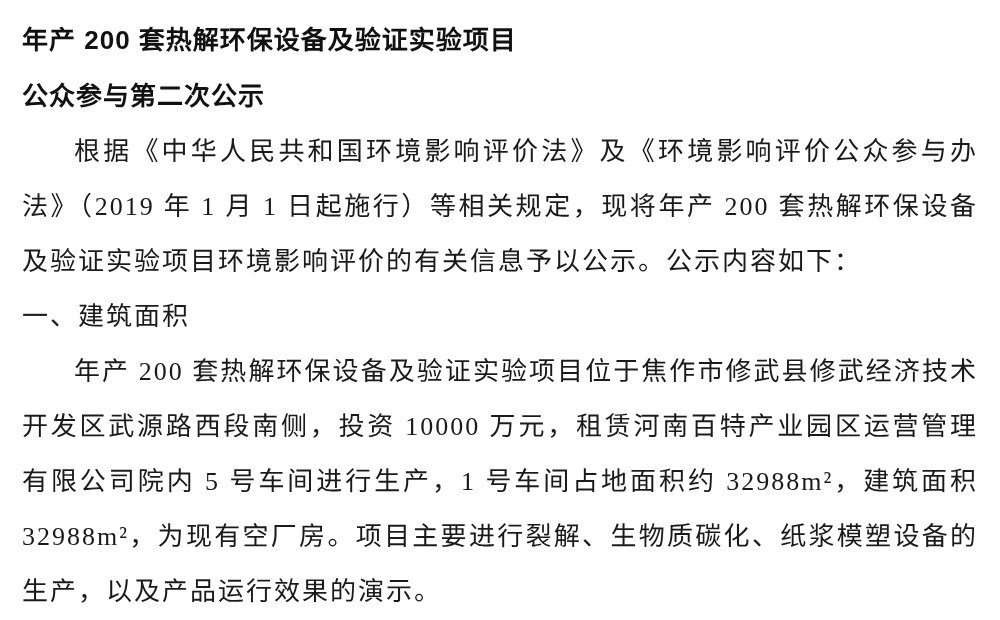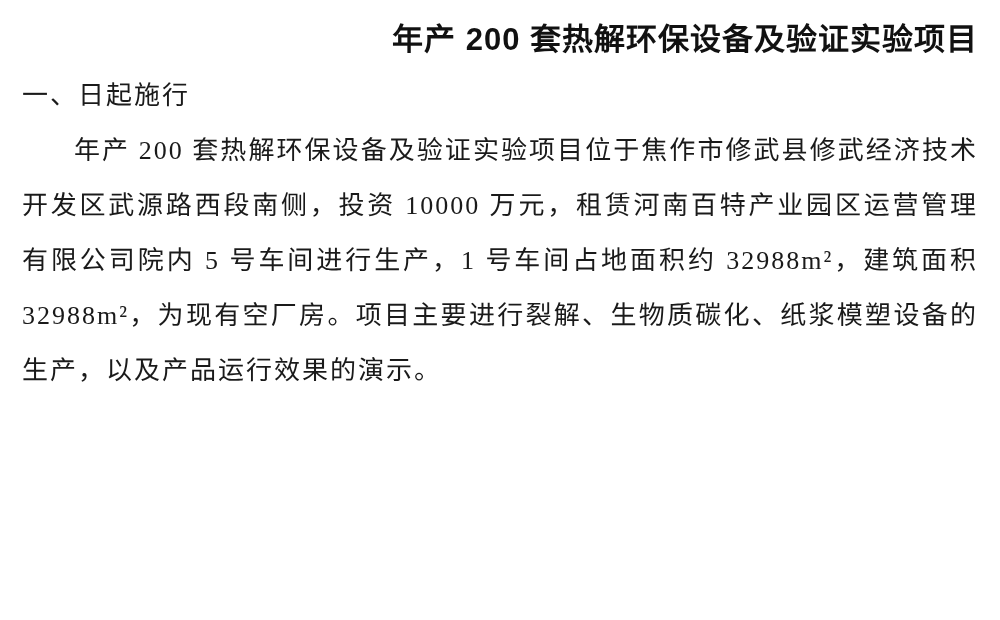--- a/index.html
+++ b/index.html
@@ -12,24 +12,24 @@
   }
   .doc {
     box-sizing: border-box;
     width: 1000px;
     height: 620px;
     padding: 12px 22px 0 22px;
     background: #ffffff;
   }
   .title {
     margin: 0;
-    text-align: right;
+    text-align: left;
     font-family: "Liberation Sans", "DejaVu Sans", sans-serif;
     font-weight: 700;
-    font-size: 31px;
+    font-size: 26px;
     line-height: 56px;
     color: #111111;
     letter-spacing: 1px;
   }
   .title-line {
     display: block;
   }
   .para {
     margin: 0;
     font-family: "Liberation Serif", "DejaVu Serif", serif;
@@ -46,19 +46,21 @@
     text-indent: 0;
     text-align: left;
   }
 </style>
 </head>
 <body>
 
 <div class="doc">
   <h1 class="title">
     <span class="title-line">年产 200 套热解环保设备及验证实验项目</span>
+    <span class="title-line">公众参与第二次公示</span>
   </h1>
 
+  <p class="para indent">根据《中华人民共和国环境影响评价法》及《环境影响评价公众参与办法》（2019 年 1 月 1 日起施行）等相关规定，现将年产 200 套热解环保设备及验证实验项目环境影响评价的有关信息予以公示。公示内容如下：</p>
 
-  <p class="para heading">一、日起施行</p>
+  <p class="para heading">一、建筑面积</p>
 
   <p class="para indent">年产 200 套热解环保设备及验证实验项目位于焦作市修武县修武经济技术开发区武源路西段南侧，投资 10000 万元，租赁河南百特产业园区运营管理有限公司院内 5 号车间进行生产，1 号车间占地面积约 32988m²，建筑面积 32988m²，为现有空厂房。项目主要进行裂解、生物质碳化、纸浆模塑设备的生产，以及产品运行效果的演示。</p>
 </div>
 
 </body></html>

